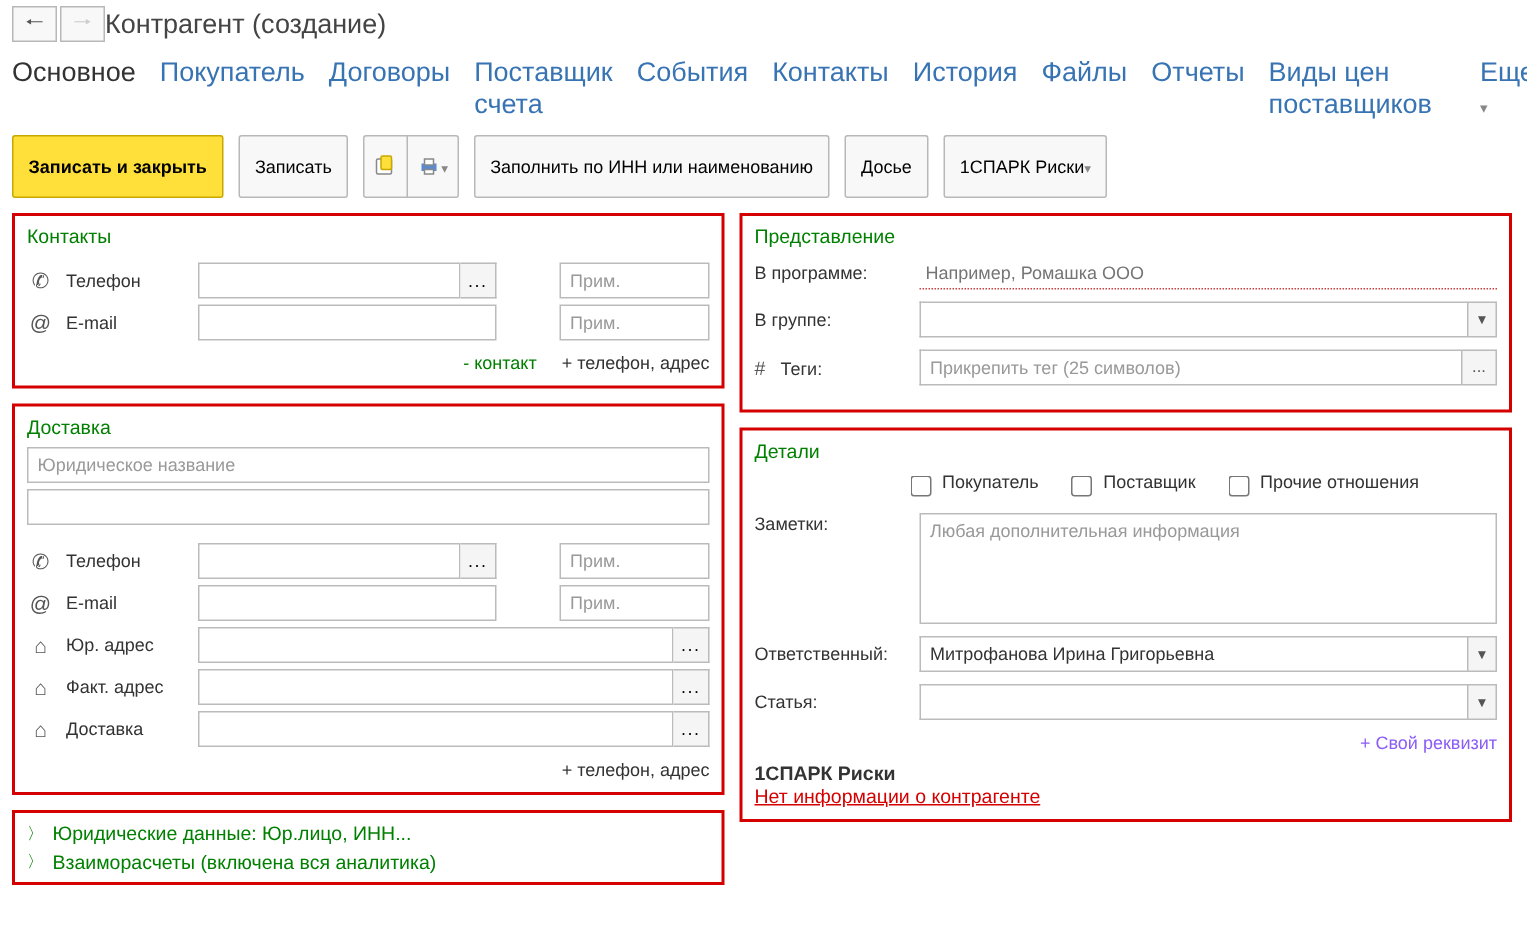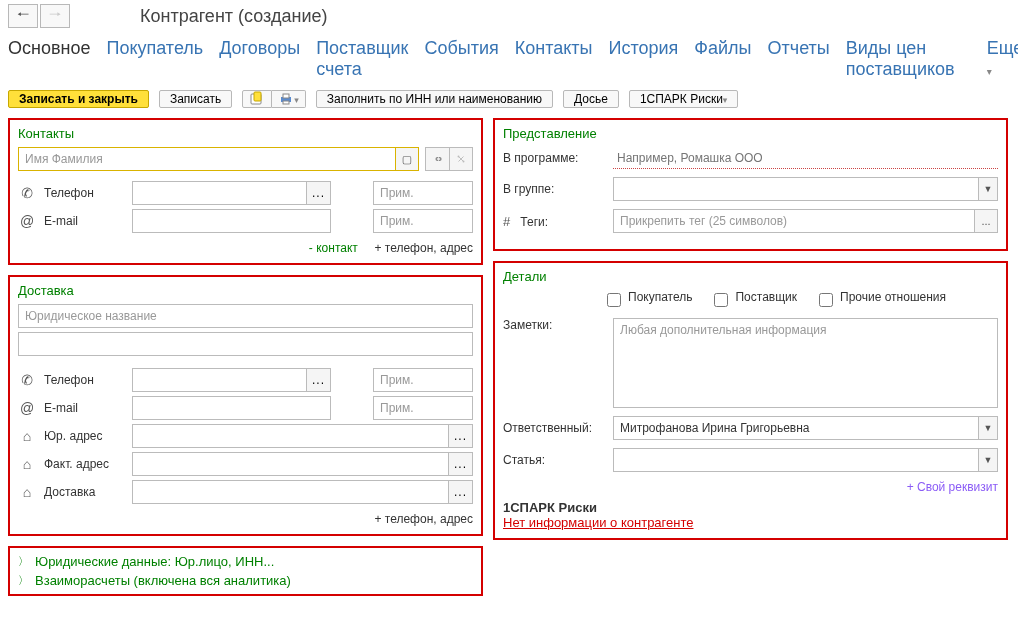--- a/index.html
+++ b/index.html
@@ -11,28 +11,28 @@
     color: #333;
   }
   .container { padding: 4px 8px; width: 1018px; }
   .top-row { display: flex; align-items: center; margin-bottom: 6px; }
   .nav-btn {
     width: 30px; height: 24px; border: 1px solid #b8b8b8; background: #f8f8f8;
     display: inline-flex; align-items: center; justify-content: center;
     font-size: 14px; color: #555; cursor: pointer;
   }
   .nav-btn + .nav-btn { margin-left: 2px; }
-  .page-title { font-size: 18px; margin-left: 70px; color: #444; }
+  .page-title { font-size: 18px; color: #444; }
   .tabs-row { display: flex; align-items: flex-start; gap: 16px; padding: 4px 0 10px 0; font-size: 18px; }
   .tab { color: #3874b3; cursor: pointer; }
   .tab.active { color: #333; cursor: default; }
   .tab.more::after { content: " ▾"; font-size: 10px; color: #888; }
   .toolbar { display: flex; align-items: center; gap: 10px; margin-bottom: 10px; }
   .btn {
-    height: 18px; border: 1px solid #b8b8b8; background: #f8f8f8; padding: 0 10px;
+    height: 42px; border: 1px solid #b8b8b8; background: #f8f8f8; padding: 0 10px;
     display: inline-flex; align-items: center; font-size: 12px; cursor: pointer;
     border-radius: 2px;
   }
   .btn.yellow { background: #ffe03a; border-color: #c7a800; font-weight: bold; }
   .btn-group { display: inline-flex; }
   .btn-group .btn { border-radius: 0; }
   .btn-group .btn:first-child { border-radius: 2px 0 0 2px; }
   .btn-group .btn:last-child { border-radius: 0 2px 2px 0; border-left: none; }
   .btn .drop::after { content: " ▾"; font-size: 9px; color: #888; }
   .columns { display: flex; gap: 10px; }
@@ -85,21 +85,21 @@
   }
   .drop-btn {
     width: 20px; height: 24px; border: 1px solid #bbb; background: #f5f5f5;
     display: inline-flex; align-items: center; justify-content: center; font-size: 9px;
     cursor: pointer; color: #555;
   }
   .checks-row { display: flex; gap: 18px; margin: 4px 0 8px 100px; }
   .chk { display: flex; align-items: flex-start; gap: 4px; font-size: 12px; }
   .chk input { width: 14px; height: 14px; }
   .notes-area {
-    flex: 1; height: 90px; border: 1px solid #bbb; font-size: 12px; padding: 4px 6px;
+    flex: 1; height: 74px; border: 1px solid #bbb; font-size: 12px; padding: 4px 6px;
     resize: none; font-family: Arial, sans-serif; color: #333;
   }
   .notes-area::placeholder { color: #999; }
   .spark-title { font-weight: bold; font-size: 13px; margin-top: 6px; }
   .spark-warn { color: #d40000; font-size: 13px; text-decoration: underline; cursor: pointer; }
   .right-link { text-align: right; font-size: 12px; color: #8b5cf6; cursor: pointer; margin-top: 6px; }
   .hash-icon { font-size: 13px; color: #555; width: 14px; display: inline-block; }
   svg.ico { width: 16px; height: 16px; }
 </style>
 </head>
@@ -154,40 +154,20 @@
         <span class="drop" style="color:#d40000"></span>
       </button>
   </div>
 
   <div class="columns">
 
     <div class="col-left">
 
       <div class="section">
         <div class="section-title">Контакты</div>
-        <div class="name-row">
-          <div class="name-input-box">
-            <input class="txt yellow-border" placeholder="Имя Фамилия" style="">
-            <button class="suffix-btn" style="border-color:#d9b300">▢</button>
-          </div>
-          <div class="mini-group">
-            <button class="suffix-btn">
-              <svg class="ico" viewBox="0 0 16 16">
-                  <path d="M5 8a3 3 0 013-3h1v2H8a1 1 0 000 2h1v2H8a3 3 0 01-3-3zm6-3h-1v2h1a1 1 0 010 2h-1v2h1a3 3 0 000-6z" fill="#888"></path>
-                </svg>
-            </button>
-            <button class="suffix-btn">
-              <svg class="ico" viewBox="0 0 16 16">
-                  <path d="M4 4l8 8M12 4l-8 8" stroke="#bbb" stroke-width="1.5"></path>
-                  <circle cx="4" cy="4" r="1.5" fill="#bbb"></circle>
-                  <circle cx="12" cy="12" r="1.5" fill="#bbb"></circle>
-                </svg>
-            </button>
-          </div>
-        </div>
 
         <div class="form-row" style="margin-top:8px">
           <span class="icon-cell">✆</span>
           <span class="label-cell">Телефон</span>
           <div class="input-wrap">
             <input class="txt" style="width: 175px;">
               <button class="dots-btn">...</button>
           </div>
           <input class="txt note-input" placeholder="Прим." style="">
         </div>

